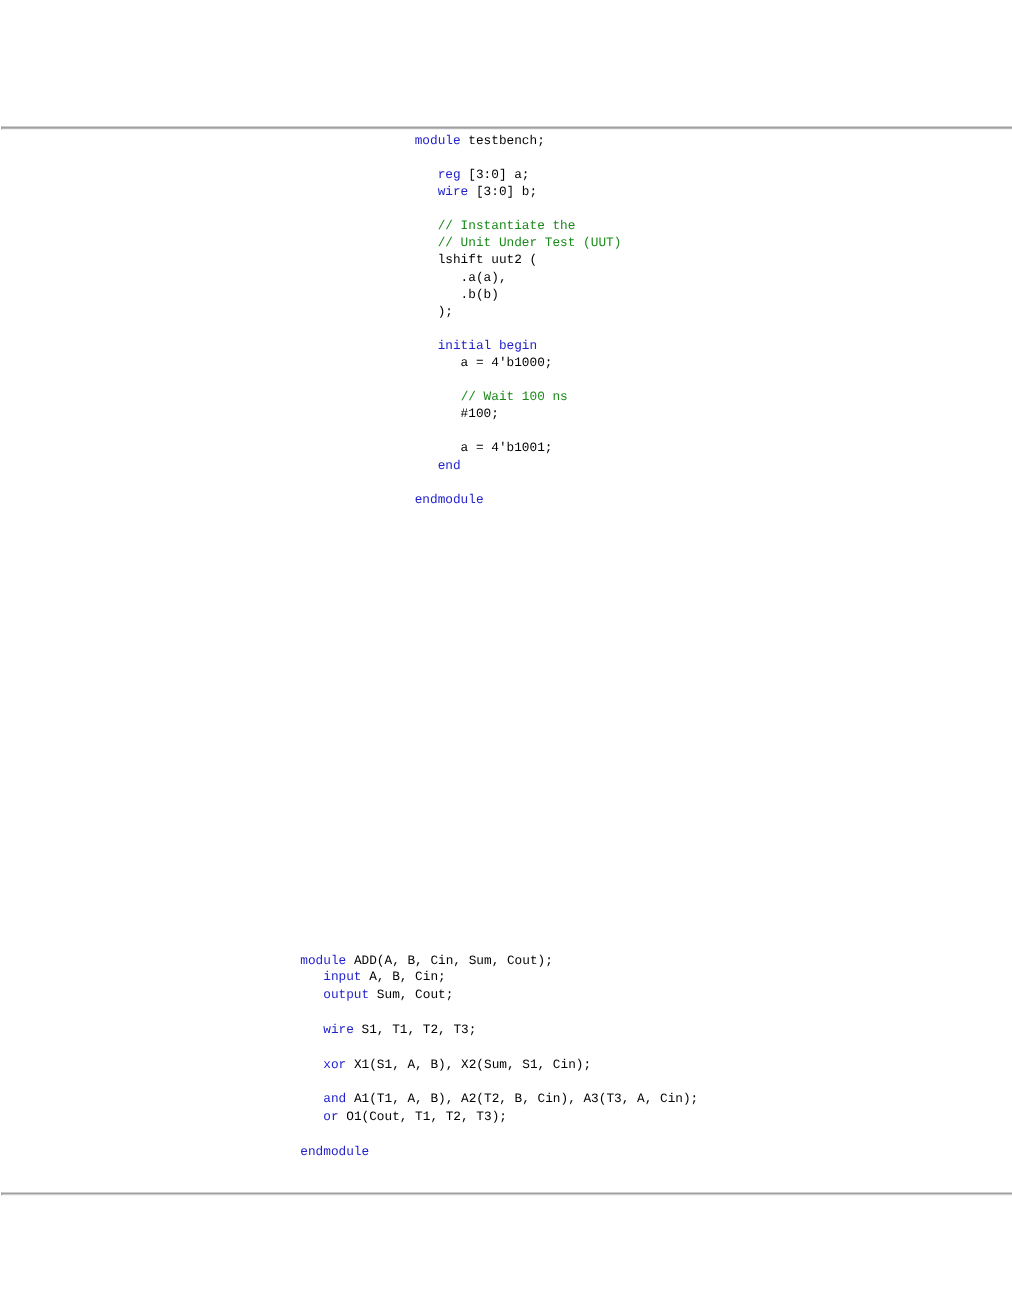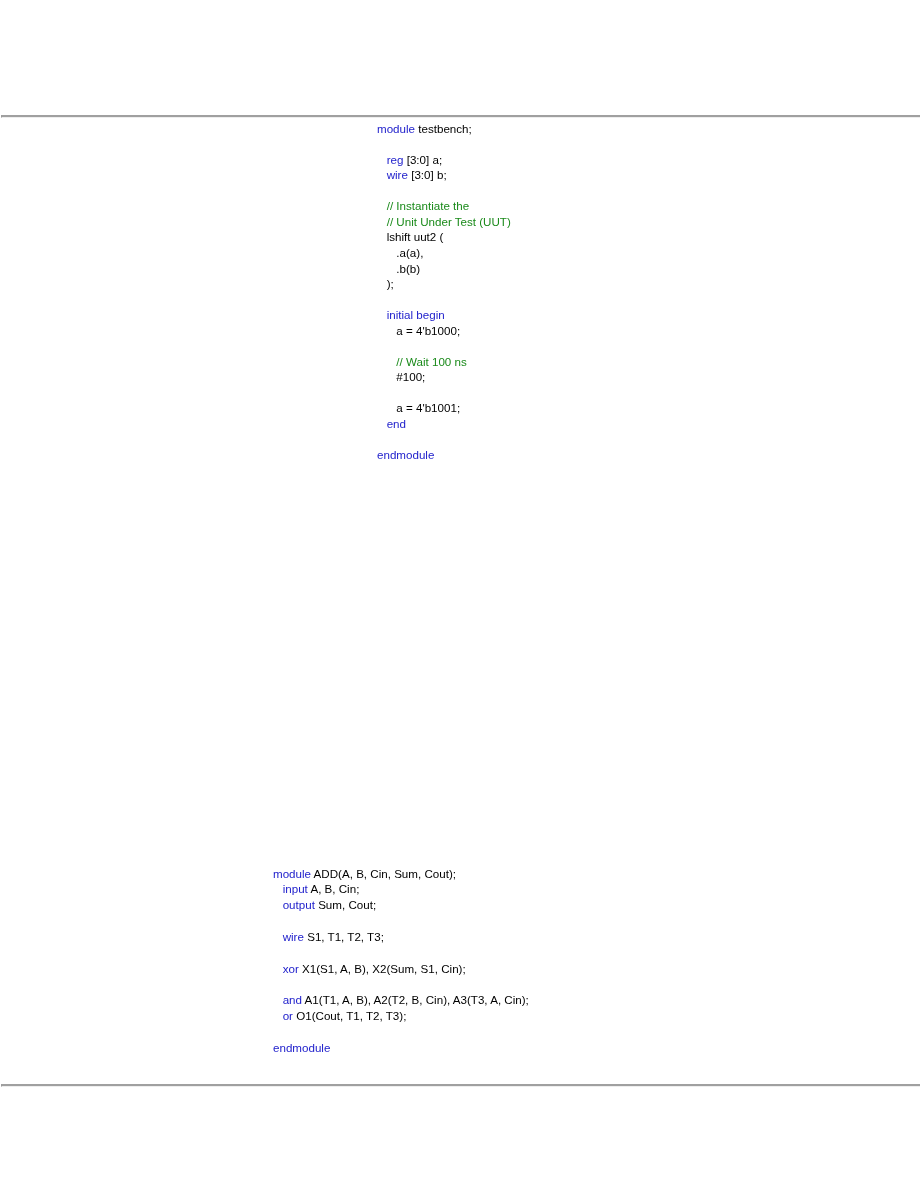--- a/index.html
+++ b/index.html
@@ -30,21 +30,21 @@
     width: 918px;
     height: 0;
     border-top: 2px solid #a0a0a0;
   }
   .rule-top    { top: 107px; }
   .rule-bottom { top: 1076px; }
 
   
   .code-block {
     position: absolute;
-    font-family: Liberation Sans, sans-serif;
+    font-family: Liberation Mono, monospace;
     font-size: 11.6px;
     line-height: 15.55px;
     color: #000000;
     white-space: pre;
     letter-spacing: 0px;
     tab-size: 3;
   }
   #code-block-1 {
     left: 377px;
     top: 109px;

